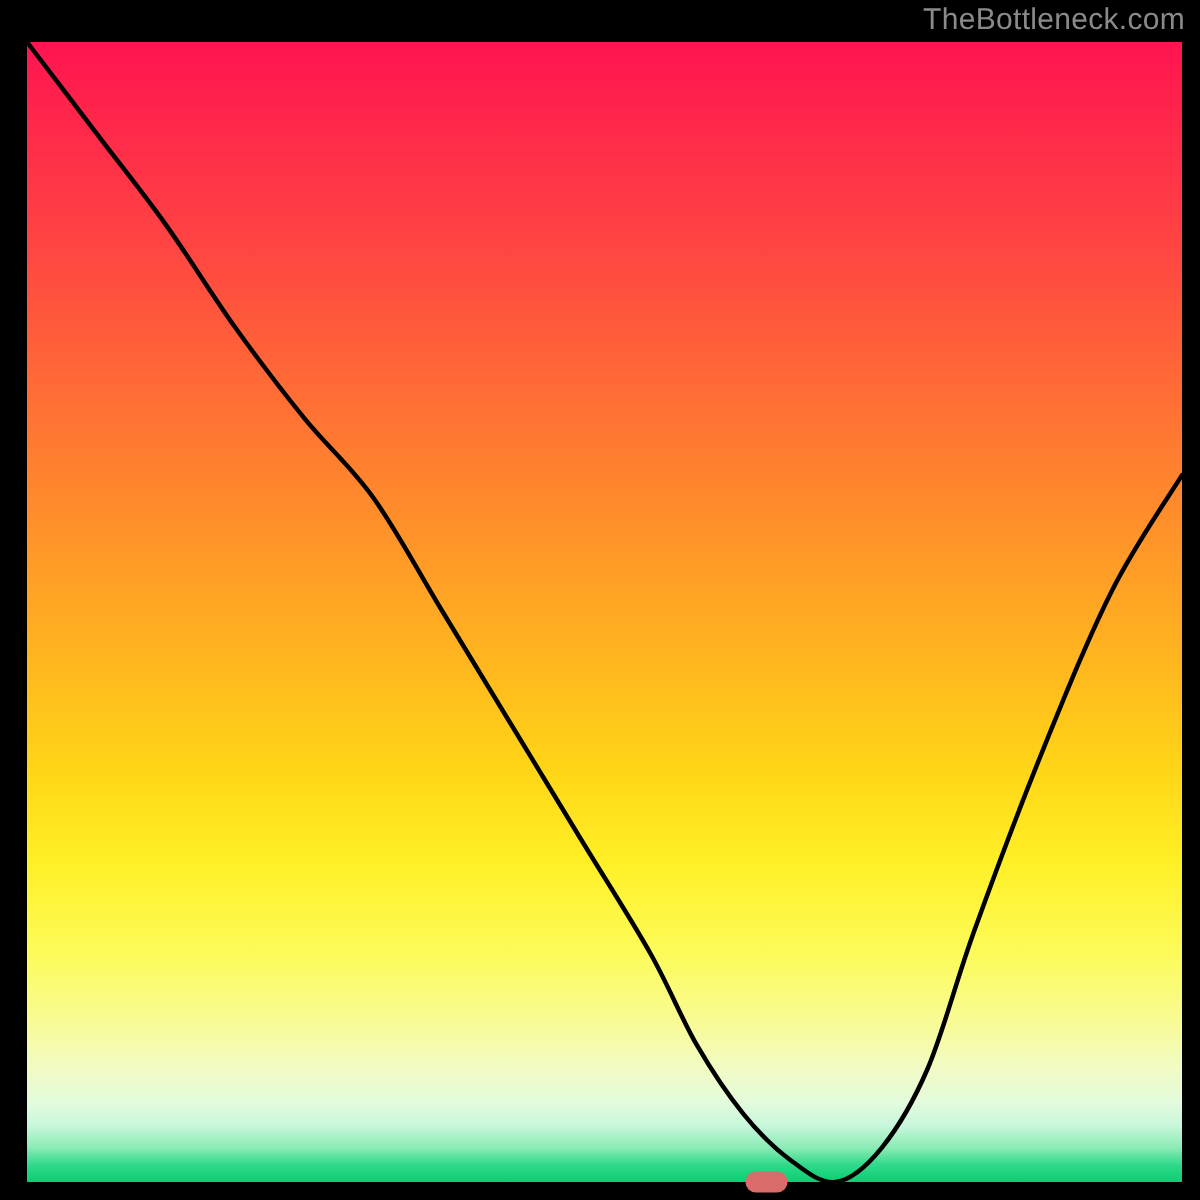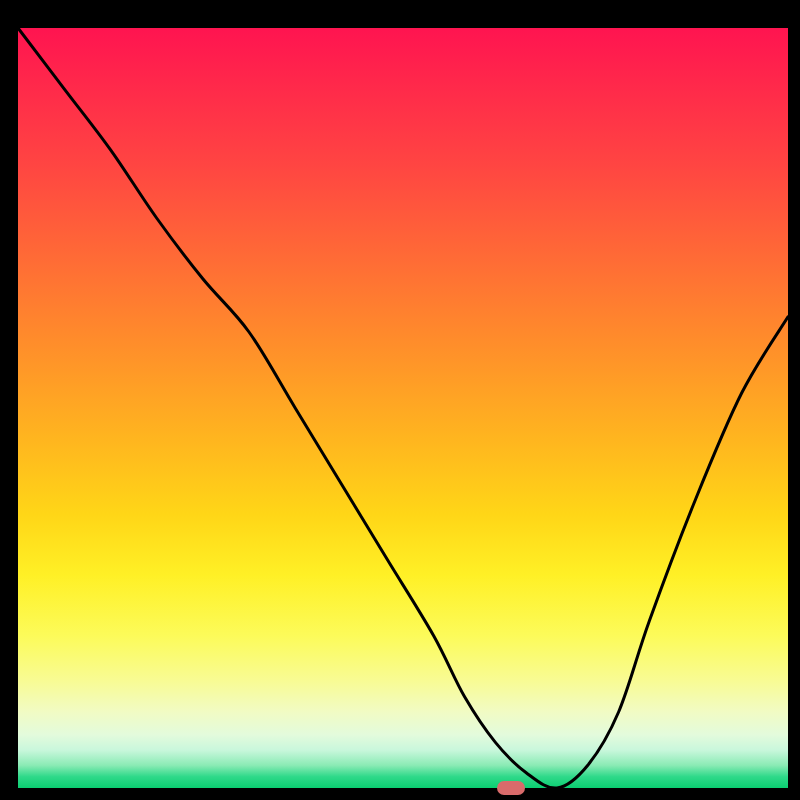--- a/index.html
+++ b/index.html
@@ -89,20 +89,21 @@
     border-radius: 8px;
     background: #d96b6b;
     transform: translate(-50%, -50%);
   }
 </style>
 </head>
 <body>
 
 <div class="frame">
 
+  <div class="watermark">TheBottleneck.com</div>
 
   <div class="plot-outer">
     <div class="plot-area">
       <div class="gradient"></div>
 
       <svg class="curve" viewBox="0 0 770 760" preserveAspectRatio="none">
         <path id="curve-path" d="M 0.0 0.0 C 7.7 10.1 30.8 40.5 46.2 60.8 C 61.6 81.1 77.0 100.1 92.4 121.6 C 107.8 143.1 123.2 168.5 138.6 190.0 C 154.0 211.5 169.4 231.8 184.8 250.8 C 200.2 269.8 215.6 282.5 231.0 304.0 C 246.4 325.5 261.8 354.7 277.2 380.0 C 292.6 405.3 308.0 430.7 323.4 456.0 C 338.8 481.3 354.2 506.7 369.6 532.0 C 385.0 557.3 403.0 585.2 415.8 608.0 C 428.6 630.8 436.3 651.1 446.6 668.8 C 456.9 686.5 467.1 701.7 477.4 714.4 C 487.7 727.1 497.9 737.2 508.2 744.8 C 518.5 752.4 528.7 761.3 539.0 760.0 C 549.3 758.7 559.5 749.9 569.8 737.2 C 580.1 724.5 590.3 708.1 600.6 684.0 C 610.9 659.9 618.6 628.3 631.4 592.8 C 644.2 557.3 662.2 509.2 677.6 471.2 C 693.0 433.2 708.4 395.2 723.8 364.8 C 739.2 334.4 762.3 301.5 770.0 288.8"></path>
       </svg>
 
       <div id="marker" class="marker" style="left: 492.8px; top: 760px; background: rgb(217, 107, 107);"></div>

